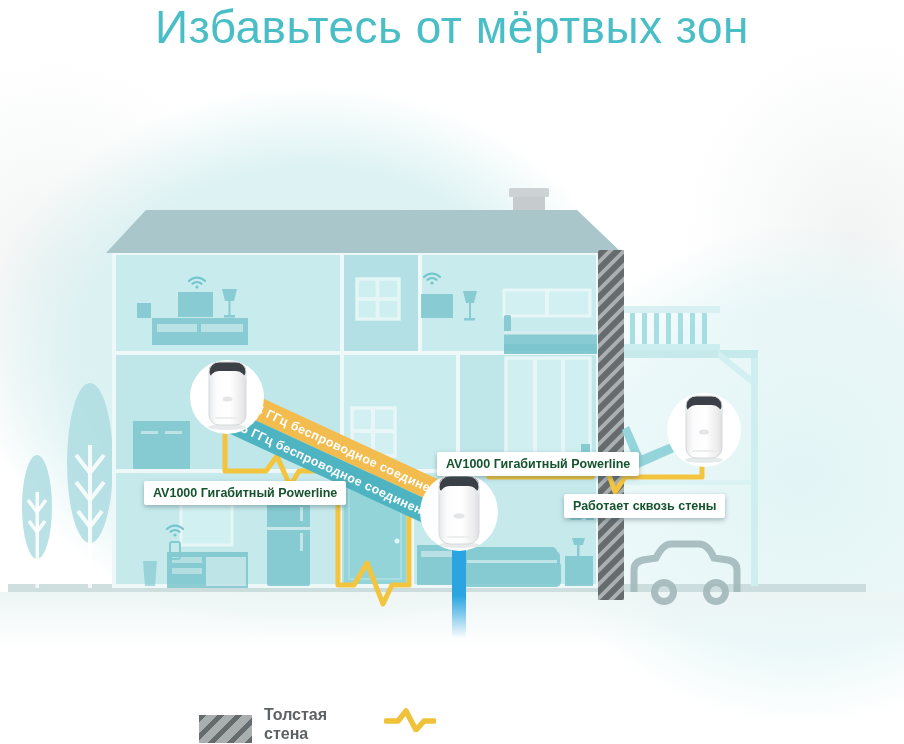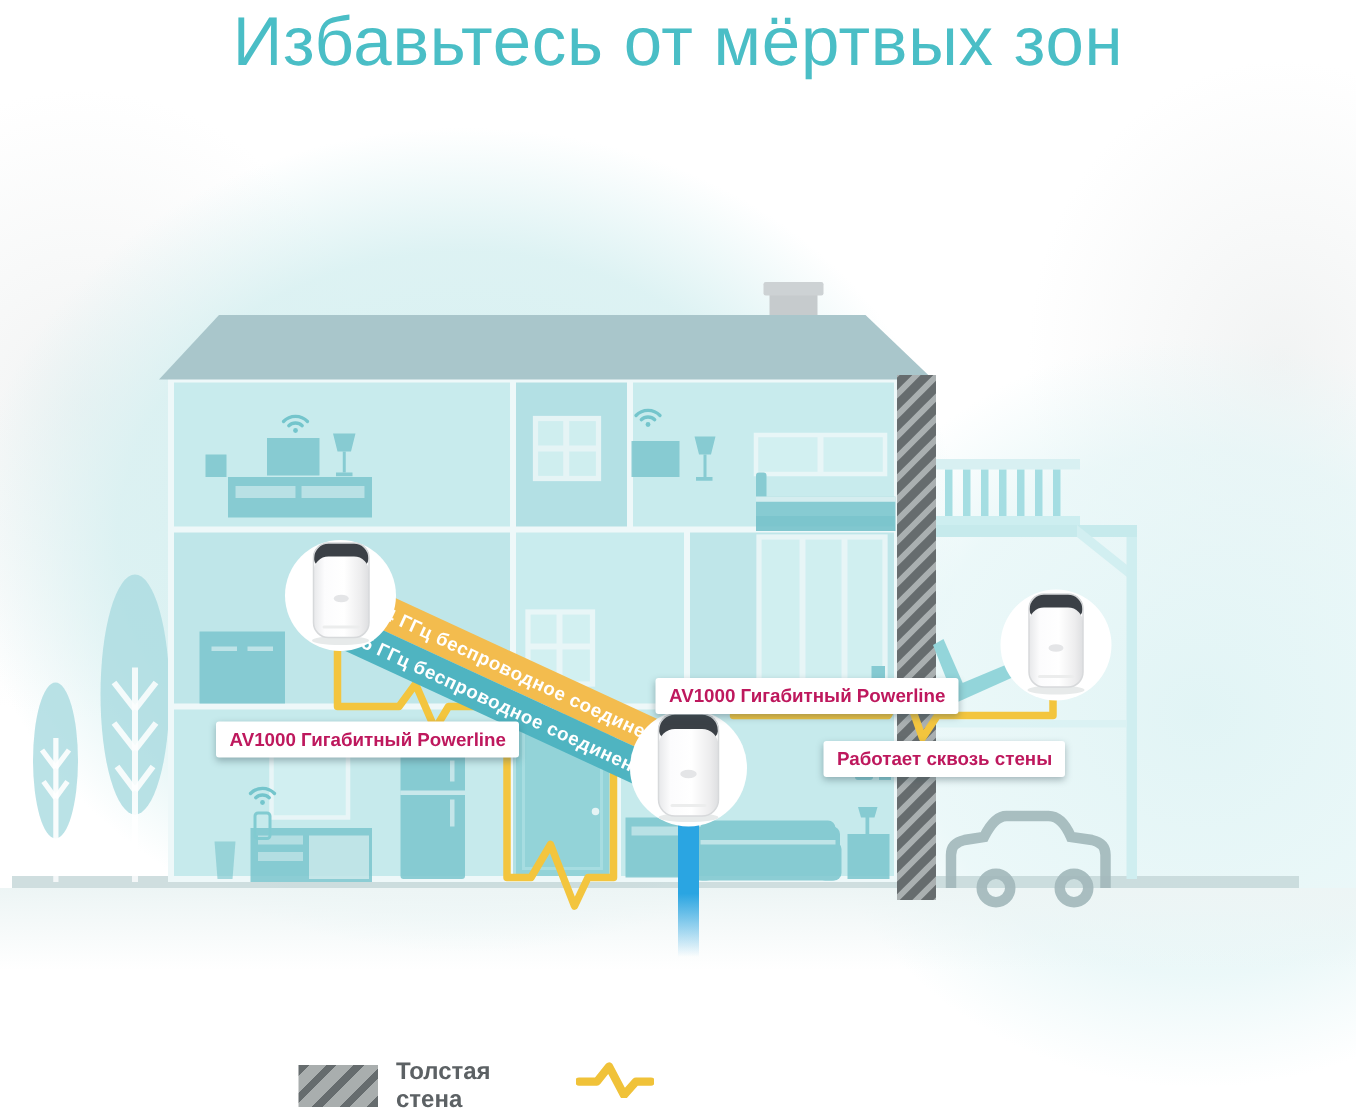--- a/index.html
+++ b/index.html
@@ -2,25 +2,25 @@
 <html><head>
 <meta charset="utf-8">
 <style>
   html,body{margin:0;padding:0;background:#fff;}
   .page{position:relative;width:904px;height:744px;background:#ffffff;overflow:hidden;
         font-family:"Liberation Sans",sans-serif;}
   .title{position:absolute;top:0;left:0;width:904px;margin:0;text-align:center;
          font-size:46px;font-weight:500;letter-spacing:.5px;color:#4abec6;}
   .scene{position:absolute;inset:0;}
   .scene svg{position:absolute;left:0;top:0;}
-  .callout{position:absolute;background:#ffffff;color:#be185d;font-size:12.5px;font-weight:bold;
+  .callout{position:absolute;background:#ffffff;color:#14532d;font-size:12.5px;font-weight:bold;
            padding:5px 9px;border-radius:2px;white-space:nowrap;
            box-shadow:0 2px 5px rgba(60,85,92,.40);line-height:14px;}
   .legend{position:absolute;top:703px;left:0;width:904px;height:40px;color:#5c6164;}
-  .legend-item{position:absolute;display:flex;align-items:center;}
+  .legend-item{position:absolute;display:flex;align-items:flex-end;}
   .legend-item .txt{font-size:16px;font-weight:bold;line-height:19px;}
   .swatch{width:53px;height:28px;margin-right:12px;
           background:repeating-linear-gradient(135deg,#666c6e 0 5px,#a9aeae 5px 13px);}
   .zz{margin-right:10px;margin-top:3px;}
 </style>
 </head>
 <body>
 
 <div class="page">
   <h1 class="title">Избавьтесь от мёртвых зон</h1>
@@ -264,21 +264,21 @@
         <rect x="686" y="396" width="36" height="18" rx="10" fill="#3b4046"></rect>
         <rect x="686" y="405" width="36" height="53" rx="10" fill="url(#gDevice)"></rect>
         <rect x="686" y="396" width="36" height="62" rx="10" fill="none" stroke="#d7d9db"></rect>
         <ellipse cx="704" cy="432" rx="5" ry="2.5" fill="#e4e5e7"></ellipse>
         <rect x="692" y="450" width="24" height="2" rx="1" fill="#eceded"></rect>
       </g>
     </svg>
 
     <div class="callout" style="left:144px;top:481px;">AV1000 Гигабитный Powerline</div>
     <div class="callout" style="left:437px;top:452px;">AV1000 Гигабитный Powerline</div>
-    <div class="callout" style="left:549px;top:494px;">Работает сквозь стены</div>
+    <div class="callout" style="left:564px;top:494px;">Работает сквозь стены</div>
   </div>
 
   <div class="legend">
     <div class="legend-item" style="left:199px;top:2px;">
       <div class="swatch"></div>
       <div class="txt" style="width:88px;">Толстая стена</div>
     </div>
     <div class="legend-item" style="left:384px;top:2px;">
       <svg class="zz" width="52" height="24" viewBox="0 0 52 24">
         <path d="M2,13 H14 L22,3 L32,22 L40,13 H50" stroke="#f0c239" stroke-width="5.5" fill="none" stroke-linecap="round" stroke-linejoin="round"></path>

